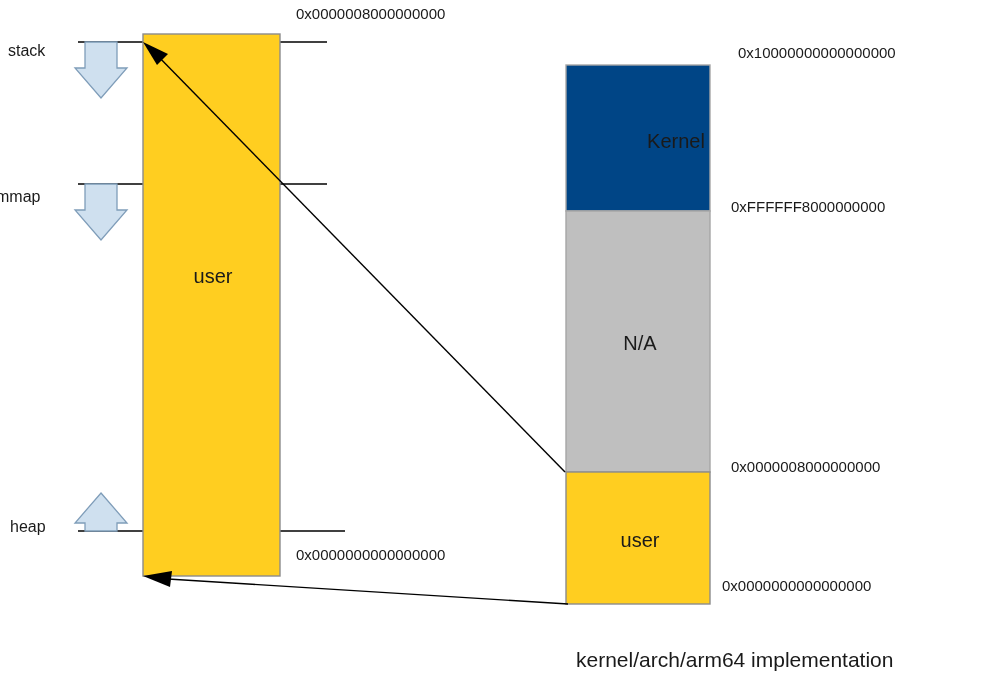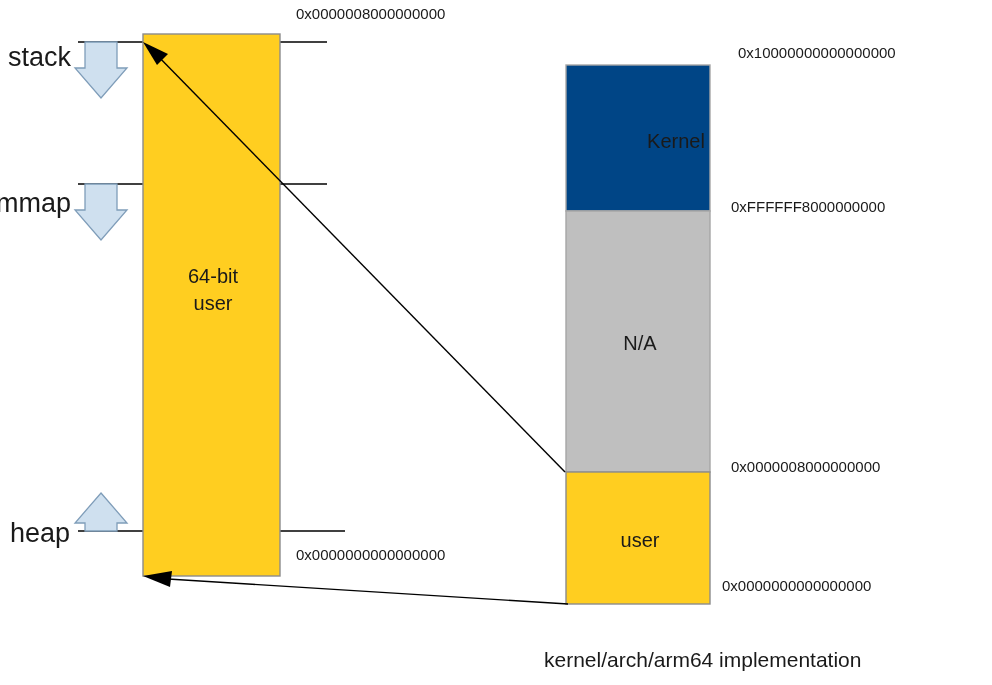--- a/index.html
+++ b/index.html
@@ -28,21 +28,21 @@
     font-family: "Liberation Sans", sans-serif;
     color: #1a1a1a;
   }
   
   .addr {
     font-size: 15px;
     letter-spacing: 0px;
   }
   
   .side {
-    font-size: 27px;
+    font-size: 16px;
   }
   
   .boxlabel {
     font-size: 20px;
     text-align: center;
     line-height: 27px;
   }
   .caption {
     font-size: 21px;
   }
@@ -53,21 +53,21 @@
   #label-mmap      { left: -4px; top: 188px; }
   #label-heap      { left: 10px; top: 518px; }
   #addr-right-top  { left: 738px; top: 44px; }
   #addr-right-kernel-base { left: 731px; top: 198px; }
   #addr-right-user-top    { left: 731px; top: 458px; }
   #addr-right-zero        { left: 722px; top: 577px; }
   #label-user-app  { left: 150px; top: 263px; width: 126px; }
   #label-kernel    { left: 568px; top: 128px; width: 144px; margin-left: 36px; }
   #label-na        { left: 568px; top: 330px; width: 144px; }
   #label-user      { left: 568px; top: 527px; width: 144px; }
-  #caption-impl    { left: 544px; top: 648px; text-align: right; }
+  #caption-impl    { left: 576px; top: 648px; text-align: right; }
 </style>
 </head>
 <body>
 
 <svg id="diagram" viewBox="0 0 992 685" xmlns="http://www.w3.org/2000/svg">
 
   <line x1="78" y1="42" x2="327" y2="42" stroke="#000000" stroke-width="1.6"></line>
   <line x1="78" y1="184" x2="327" y2="184" stroke="#000000" stroke-width="1.6"></line>
   <line x1="78" y1="531" x2="345" y2="531" stroke="#000000" stroke-width="1.6"></line>
 
@@ -100,21 +100,20 @@
 
 <div class="lbl addr" id="addr-bottom-left">0x0000000000000000</div>
 
 <div class="lbl side" id="label-stack">stack</div>
 
 <div class="lbl side" id="label-mmap">mmap</div>
 
 <div class="lbl side" id="label-heap">heap</div>
 
 <div class="lbl boxlabel" id="label-user-app">
-  <div>64-bit</div>
   <div>user</div>
 </div>
 
 <div class="lbl boxlabel" id="label-kernel">Kernel</div>
 
 <div class="lbl boxlabel" id="label-na">N/A</div>
 
 <div class="lbl boxlabel" id="label-user">user</div>
 
 <div class="lbl addr" id="addr-right-top">0x10000000000000000</div>

